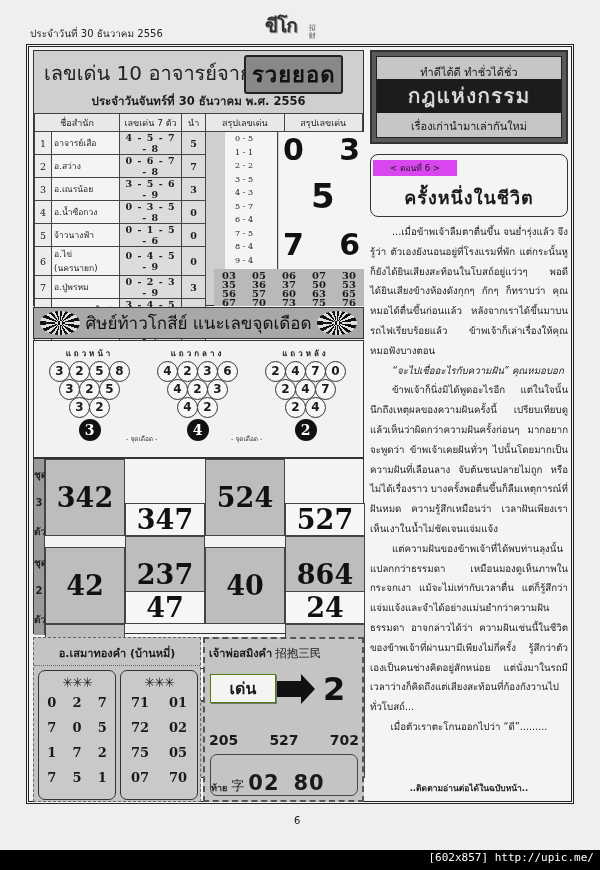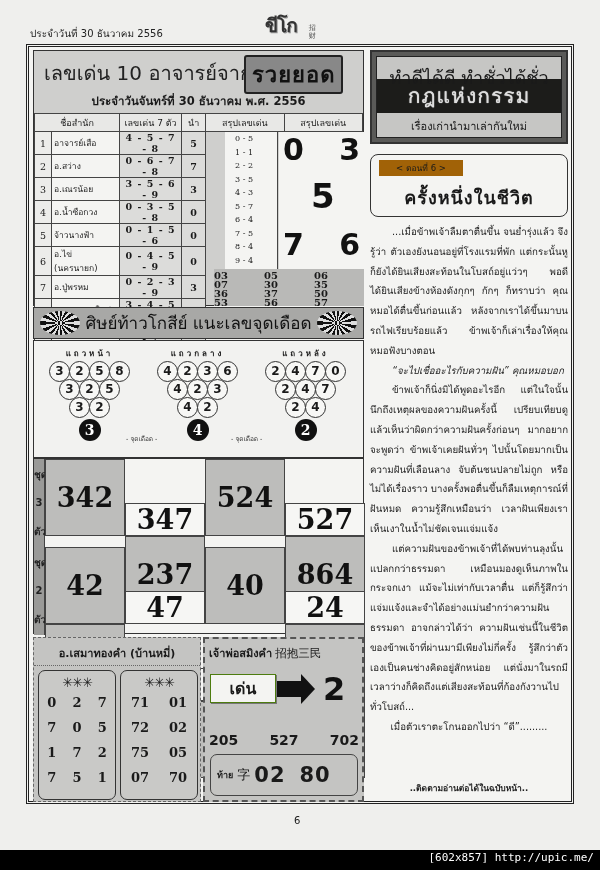--- a/index.html
+++ b/index.html
@@ -22,21 +22,21 @@
   table.picks { position: absolute; left: 0; top: 62px; width: 100%; border-collapse: collapse; font-size: 9.5px; }
   table.picks th, table.picks td { border: 1px solid #444; padding: 0 2px; height: 13.5px; }
   table.picks th { height: 18px; font-weight: normal; font-size: 9px; background: #e8e8e6; }
   table.picks td.idx { width: 14px; text-align: center; font-family: "DejaVu Serif", serif; background: #ececea; }
   table.picks td.name { width: 68px; background: #f4f4f2; font-size: 8.5px; }
   table.picks td.num4 { width: 62px; text-align: center; font-family: "DejaVu Serif", serif; font-weight: bold; background: #dcdcda; letter-spacing: 1px; }
   table.picks td.lead { width: 24px; text-align: center; font-family: "DejaVu Serif", serif; font-weight: bold; background: #dcdcda; }
   .sum-list { position: absolute; left: 191px; top: 81px; width: 53px; height: 137px; background: #f4f4f2; font-family: "DejaVu Serif", serif; font-size: 8px; line-height: 13.5px; padding-left: 10px; border-right: 1px solid #444; }
   .big-digits { position: absolute; left: 245px; top: 81px; width: 85px; height: 137px; background: #f4f4f2; }
   .big-digits span { position: absolute; font-size: 30px; font-weight: bold; color: #111; }
-  .pair-grid { position: absolute; left: 180px; top: 218px; width: 150px; height: 37px; background: #b9b9b7; display: grid; grid-template-columns: repeat(3, 1fr); font-family: "DejaVu Serif", serif; font-weight: bold; font-size: 10px; line-height: 9px; padding-top: 2px; }
+  .pair-grid { position: absolute; left: 180px; top: 218px; width: 150px; height: 37px; background: #b9b9b7; display: grid; grid-template-columns: repeat(5, 1fr); font-family: "DejaVu Serif", serif; font-weight: bold; font-size: 10px; line-height: 9px; text-align: center; padding-top: 2px; }
 
   
   .hot-banner { left: 33px; top: 307px; width: 331px; height: 32px; background: #a8a8a6; border: 1px solid #333; text-align: center; font-size: 17px; line-height: 30px; color: #111; }
   .starburst { position: absolute; top: 3px; width: 40px; height: 24px; border-radius: 50%; background: repeating-conic-gradient(#111 0 12deg, #ddd 12deg 24deg); }
   .hot-area { left: 33px; top: 340px; width: 331px; height: 118px; background: #f2f2f0; border: 1px solid #333; }
   .tri { position: absolute; top: 6px; width: 95px; text-align: center; }
   .tri-label { font-size: 8px; font-weight: bold; letter-spacing: 3px; margin-bottom: 4px; }
   .tri-row { display: flex; justify-content: center; margin-top: -3px; }
   .ball { width: 21px; height: 21px; border: 1px solid #333; border-radius: 50%; background: #f7f7f5; font-size: 12px; font-weight: bold; line-height: 19px; text-align: center; margin: 0 -0.5px; }
   .ball-dark { width: 22px; height: 22px; border-radius: 50%; background: #111; color: #fff; font-family: "DejaVu Serif", serif; font-weight: bold; font-size: 14px; line-height: 22px; text-align: center; margin: 1px auto 0; }
@@ -60,33 +60,33 @@
 
   .chao { left: 203px; top: 637px; width: 161px; height: 165px; background: #c4c4c2; border: 2px dashed #555; }
   .chao-title { font-size: 11px; font-weight: bold; padding: 5px 0 0 4px; }
   .chao-title .cn { font-family: "DejaVu Serif", serif; font-weight: normal; font-size: 11.5px; margin-left: 3px; }
   .play-btn { position: absolute; left: 5px; top: 35px; width: 66px; height: 29px; background: #f4f4f2; border: 1px solid #4d7c0f; font-size: 16px; font-weight: bold; text-align: center; line-height: 27px; box-shadow: 1px 1px 0 #777; }
   .arrow { position: absolute; left: 72px; top: 35px; width: 38px; height: 30px; }
   .arrow .shaft { position: absolute; left: 0; top: 7px; width: 24px; height: 16px; background: #111; }
   .arrow .head { position: absolute; left: 24px; top: 0; width: 0; height: 0; border-top: 15px solid transparent; border-bottom: 15px solid transparent; border-left: 14px solid #111; }
   .big-two { position: absolute; left: 118px; top: 31px; font-size: 32px; font-weight: bold; color: #111; }
   .chao-row { position: absolute; left: 4px; top: 93px; width: 150px; display: flex; justify-content: space-between; font-size: 14px; font-weight: bold; }
-  .tail-box { position: absolute; left: 5px; top: 115px; width: 148px; height: 42px; border: 1px solid #444; border-radius: 7px; display: flex; align-items: center; padding-left: 6px; }
+  .tail-box { position: absolute; left: 5px; top: 115px; width: 148px; height: 42px; border: 1px solid #444; border-radius: 7px; display: flex; align-items: flex-end; }
   .tail-box .lbl { font-size: 9px; font-weight: bold; }
   .tail-box .cn { font-family: "DejaVu Serif", serif; font-size: 13px; margin: 0 4px; }
   .tail-box .v { font-size: 21px; font-weight: bold; letter-spacing: 1px; margin-right: 14px; }
 
   
   .karma-box { left: 370px; top: 50px; width: 198px; height: 94px; background: #5a5a58; border: 2px solid #333; padding: 4px; }
   .karma-inner { background: #c6c6c4; height: 100%; border: 1px solid #222; position: relative; }
-  .karma-top { text-align: center; font-size: 18px; padding-top: 6px; height: 22px; }
+  .karma-top { text-align: center; font-size: 11px; padding-top: 6px; height: 22px; }
   .karma-mid { background: #1c1c1a; color: #ddd; text-align: center; font-size: 21px; height: 34px; line-height: 34px; letter-spacing: 1px; text-shadow: 0 0 1px #fff; }
   .karma-bot { text-align: center; font-size: 11px; padding-top: 4px; }
   .episode-box { left: 370px; top: 154px; width: 198px; height: 63px; border: 1px solid #333; border-radius: 8px; background: #f4f4f2; }
-  .ep-num { position: absolute; left: 8px; top: 5px; width: 84px; height: 16px; background: #a16207; font-size: 8.5px; text-align: center; line-height: 16px; }
+  .ep-num { position: absolute; left: 2px; top: 5px; width: 84px; height: 16px; background: #d946ef; font-size: 8.5px; text-align: center; line-height: 16px; }
   .ep-title { position: absolute; left: 0; width: 100%; top: 28px; text-align: center; font-size: 18px; font-weight: bold; letter-spacing: 1px; }
   .story { left: 370px; top: 222px; width: 198px; font-size: 9.7px; line-height: 19.8px; color: #222; text-align: justify; }
   .story p { text-indent: 22px; }
   .story p.q { font-style: italic; }
   .story p.c { text-align: center; text-indent: 0; }
   .story p.m { text-align: center; text-indent: 0; font-weight: bold; font-size: 8.5px; line-height: 14px; margin-top: 44px; }
   .page-num { left: 294px; top: 815px; font-size: 10px; }
   .footer-bar { left: 0; top: 850px; width: 600px; height: 20px; background: #000; }
   .watermark { right: 6px; top: 851px; font-size: 11px; color: #fff; font-family: "DejaVu Sans Mono", monospace; }
 </style>

